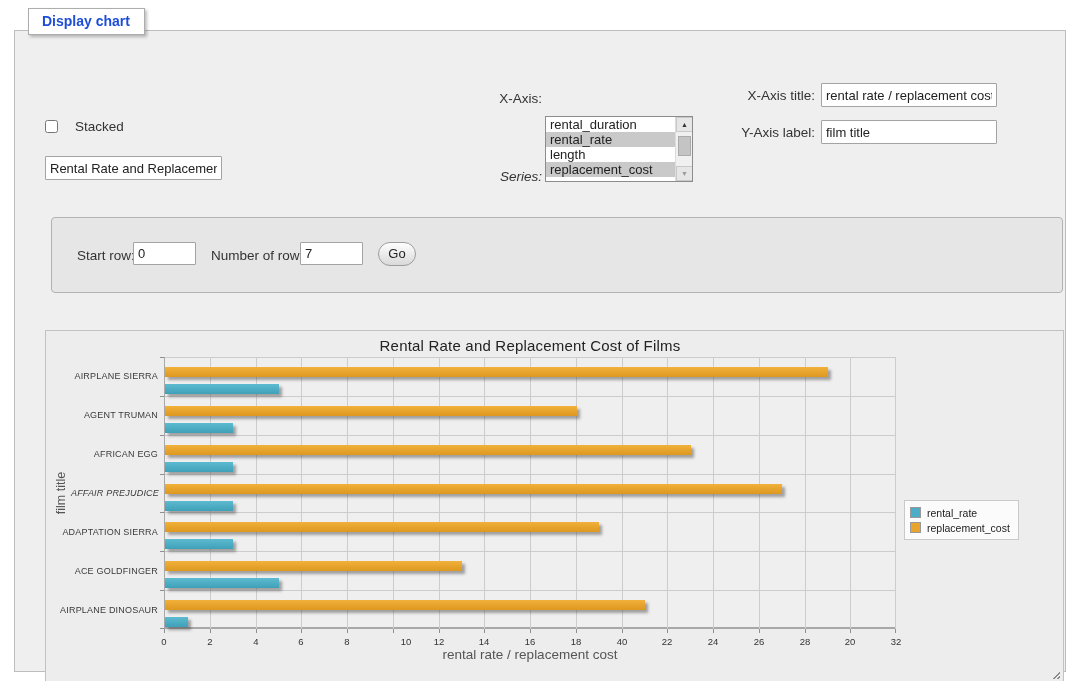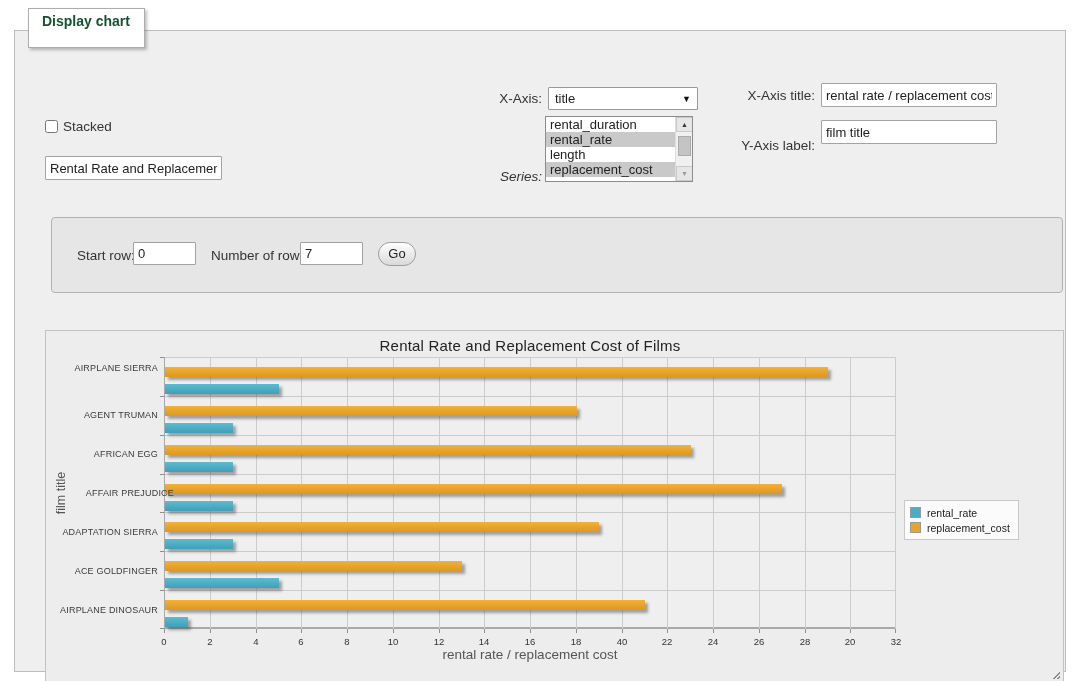--- a/index.html
+++ b/index.html
@@ -4,31 +4,31 @@
 <style>
   * { box-sizing: border-box; margin: 0; padding: 0; }
   html,body { background:#fff; }
   body { font-family: "Liberation Sans", sans-serif; color:#333; }
   .page { position:relative; width:1081px; height:681px; background:#fff; overflow:hidden; }
 
   
   .fieldset { position:absolute; left:14px; top:30px; width:1052px; height:642px;
               background:#efefef; border:1px solid #bdbdbd; }
   .legend-box { position:absolute; left:28px; top:8px; background:#fff; border:1px solid #adadad;
-                box-shadow:2px 2px 3px rgba(0,0,0,0.25); padding:4px 14px 18px 13px; z-index:5;
-                font-size:14px; font-weight:bold; color:#14532d; }
+                box-shadow:2px 2px 3px rgba(0,0,0,0.25); padding:4px 14px 5px 13px; z-index:5;
+                font-size:14px; font-weight:bold; color:#1d4ed8; }
 
   
   .lbl { position:absolute; font-size:13.5px; color:#333; white-space:nowrap; }
   .rlbl { text-align:right; }
   .txt { position:absolute; border:1px solid #a3a3a3; background:#fff; font-family:"Liberation Sans",sans-serif;
          font-size:13px; color:#222; padding:0 4px; height:24px; border-radius:1px; overflow:hidden; white-space:nowrap; }
   .radios { position:absolute; left:30px; top:56px; display:flex; align-items:center; gap:11px; font-size:13.5px; }
   .radios label { display:flex; align-items:center; gap:4px; cursor:default; }
-  .chk { position:absolute; left:30px; top:88px; display:flex; align-items:center; gap:5px; font-size:13.5px; }
+  .chk { position:absolute; left:30px; top:88px; display:flex; align-items:center; gap:17px; font-size:13.5px; }
 
   .fake-select { position:absolute; left:533px; top:56px; width:150px; height:23px; background:#fff;
                  border:1px solid #9a9a9a; font-size:13px; color:#222; display:flex; align-items:center;
                  padding:0 6px; border-radius:1px; }
   .fake-select .arrow { margin-left:auto; font-size:9px; color:#111; }
 
   .listbox { position:absolute; left:530px; top:85px; width:148px; height:66px; background:#fff;
              border:1px solid #8c8c8c; overflow:hidden; }
   .listbox .opt { font-size:13px; color:#222; height:15px; line-height:15px; padding-left:4px; white-space:nowrap; }
   .listbox .opt.sel { background:#c9c9c9; }
@@ -83,41 +83,37 @@
 
 
     <label class="chk">
       <input type="checkbox" id="stacked-input" style="">
       <span>Stacked</span>
     </label>
 
     <input class="txt" style="left: 30px; top: 125px; width: 177px;" value="Rental Rate and Replacement Cost of Films">
 
     <div class="lbl rlbl" style="left:420px; top:60px; width:107px;">X-Axis:</div>
-    <div class="fake-select">
-      <span>title</span>
-      <span class="arrow">▼</span>
-    </div>
 
     <div class="lbl rlbl" style="left:420px; top:138px; width:107px;font-style:italic;">Series:</div>
     <div class="listbox" id="series-listbox">
       <div class="opt">rental_duration</div>
         <div class="opt sel">rental_rate</div>
         <div class="opt">length</div>
         <div class="opt sel">replacement_cost</div>
         <div class="lb-scroll">
         <div class="lb-btn up" style="top:0;">▲</div>
         <div class="lb-thumb" style="top:19px; height:20px;"></div>
         <div class="lb-btn down">▼</div>
       </div>
     </div>
 
     <div class="lbl rlbl" style="left:680px; top:57px; width:120px;">X-Axis title:</div>
     <input class="txt" style="left: 806px; top: 52px; width: 176px;" value="rental rate / replacement cost">
-    <div class="lbl rlbl" style="left:680px; top:94px; width:120px;margin-top:13px;">Y-Axis label:</div>
+    <div class="lbl rlbl" style="left:680px; top:94px; width:120px;">Y-Axis label:</div>
     <input class="txt" style="left: 806px; top: 89px; width: 176px;" value="film title">
 
     <div class="rowbar"></div>
     <div class="lbl" style="left:62px; top:217px;">Start row:</div>
     <input class="txt" style="left: 118px; top: 211px; width: 63px; height: 23px;" value="0">
     <div class="lbl" style="left:196px; top:217px;">Number of rows:</div>
     <input class="txt" style="left: 285px; top: 211px; width: 63px; height: 23px;" value="7">
     <div class="go-btn">Go</div>
 
     <div class="chartbox">
@@ -149,21 +145,21 @@
           <div class="xtick" style="left: 92px;"></div>
           <div class="xticklabel" style="left: 92px;">4</div>
           <div class="vgrid" style="left: 137px;"></div>
           <div class="xtick" style="left: 137px;"></div>
           <div class="xticklabel" style="left: 137px;">6</div>
           <div class="vgrid" style="left: 183px;"></div>
           <div class="xtick" style="left: 183px;"></div>
           <div class="xticklabel" style="left: 183px;">8</div>
           <div class="vgrid" style="left: 229px;"></div>
           <div class="xtick" style="left: 229px;"></div>
-          <div class="xticklabel" style="left: 229px;">10</div>
+          <div class="xticklabel" style="left: 242px;">10</div>
           <div class="vgrid" style="left: 275px;"></div>
           <div class="xtick" style="left: 275px;"></div>
           <div class="xticklabel" style="left: 275px;">12</div>
           <div class="vgrid" style="left: 320px;"></div>
           <div class="xtick" style="left: 320px;"></div>
           <div class="xticklabel" style="left: 320px;">14</div>
           <div class="vgrid" style="left: 366px;"></div>
           <div class="xtick" style="left: 366px;"></div>
           <div class="xticklabel" style="left: 366px;">16</div>
           <div class="vgrid" style="left: 412px;"></div>
@@ -199,24 +195,24 @@
           <div class="bar" style="left: 1px; top: 127px; width: 617px; background: linear-gradient(rgb(241, 177, 58), rgb(221, 152, 32));"></div>
           <div class="bar" style="left: 1px; top: 144px; width: 68px; background: linear-gradient(rgb(93, 187, 208), rgb(63, 160, 184));"></div>
           <div class="bar" style="left: 1px; top: 165px; width: 434px; background: linear-gradient(rgb(241, 177, 58), rgb(221, 152, 32));"></div>
           <div class="bar" style="left: 1px; top: 182px; width: 68px; background: linear-gradient(rgb(93, 187, 208), rgb(63, 160, 184));"></div>
           <div class="bar" style="left: 1px; top: 204px; width: 297px; background: linear-gradient(rgb(241, 177, 58), rgb(221, 152, 32));"></div>
           <div class="bar" style="left: 1px; top: 221px; width: 114px; background: linear-gradient(rgb(93, 187, 208), rgb(63, 160, 184));"></div>
           <div class="bar" style="left: 1px; top: 243px; width: 480px; background: linear-gradient(rgb(241, 177, 58), rgb(221, 152, 32));"></div>
           <div class="bar" style="left: 1px; top: 260px; width: 23px; background: linear-gradient(rgb(93, 187, 208), rgb(63, 160, 184));"></div>
         </div>
       <div id="cat-labels">
-          <div class="catlabel" style="left: 2px; top: 32px;">AIRPLANE SIERRA</div>
+          <div class="catlabel" style="left: 2px; top: 40px;">AIRPLANE SIERRA</div>
           <div class="catlabel" style="left: 2px; top: 79px;">AGENT TRUMAN</div>
           <div class="catlabel" style="left: 2px; top: 118px;">AFRICAN EGG</div>
-          <div class="catlabel" style="left: 18px; top: 157px;">AFFAIR PREJUDICE</div>
+          <div class="catlabel" style="left: 3px; top: 157px; font-style: italic;">AFFAIR PREJUDICE</div>
           <div class="catlabel" style="left: 2px; top: 196px;">ADAPTATION SIERRA</div>
           <div class="catlabel" style="left: 2px; top: 235px;">ACE GOLDFINGER</div>
           <div class="catlabel" style="left: 2px; top: 274px;">AIRPLANE DINOSAUR</div>
         </div>
       <div class="xaxis-title">rental rate / replacement cost</div>
       <div class="yaxis-title">film title</div>
       <div class="legend" id="chart-legend">
           <div class="legend-row">
             <div class="legend-swatch" style="background: rgb(75, 174, 198);"></div>
             <div class="legend-text">rental_rate</div>

